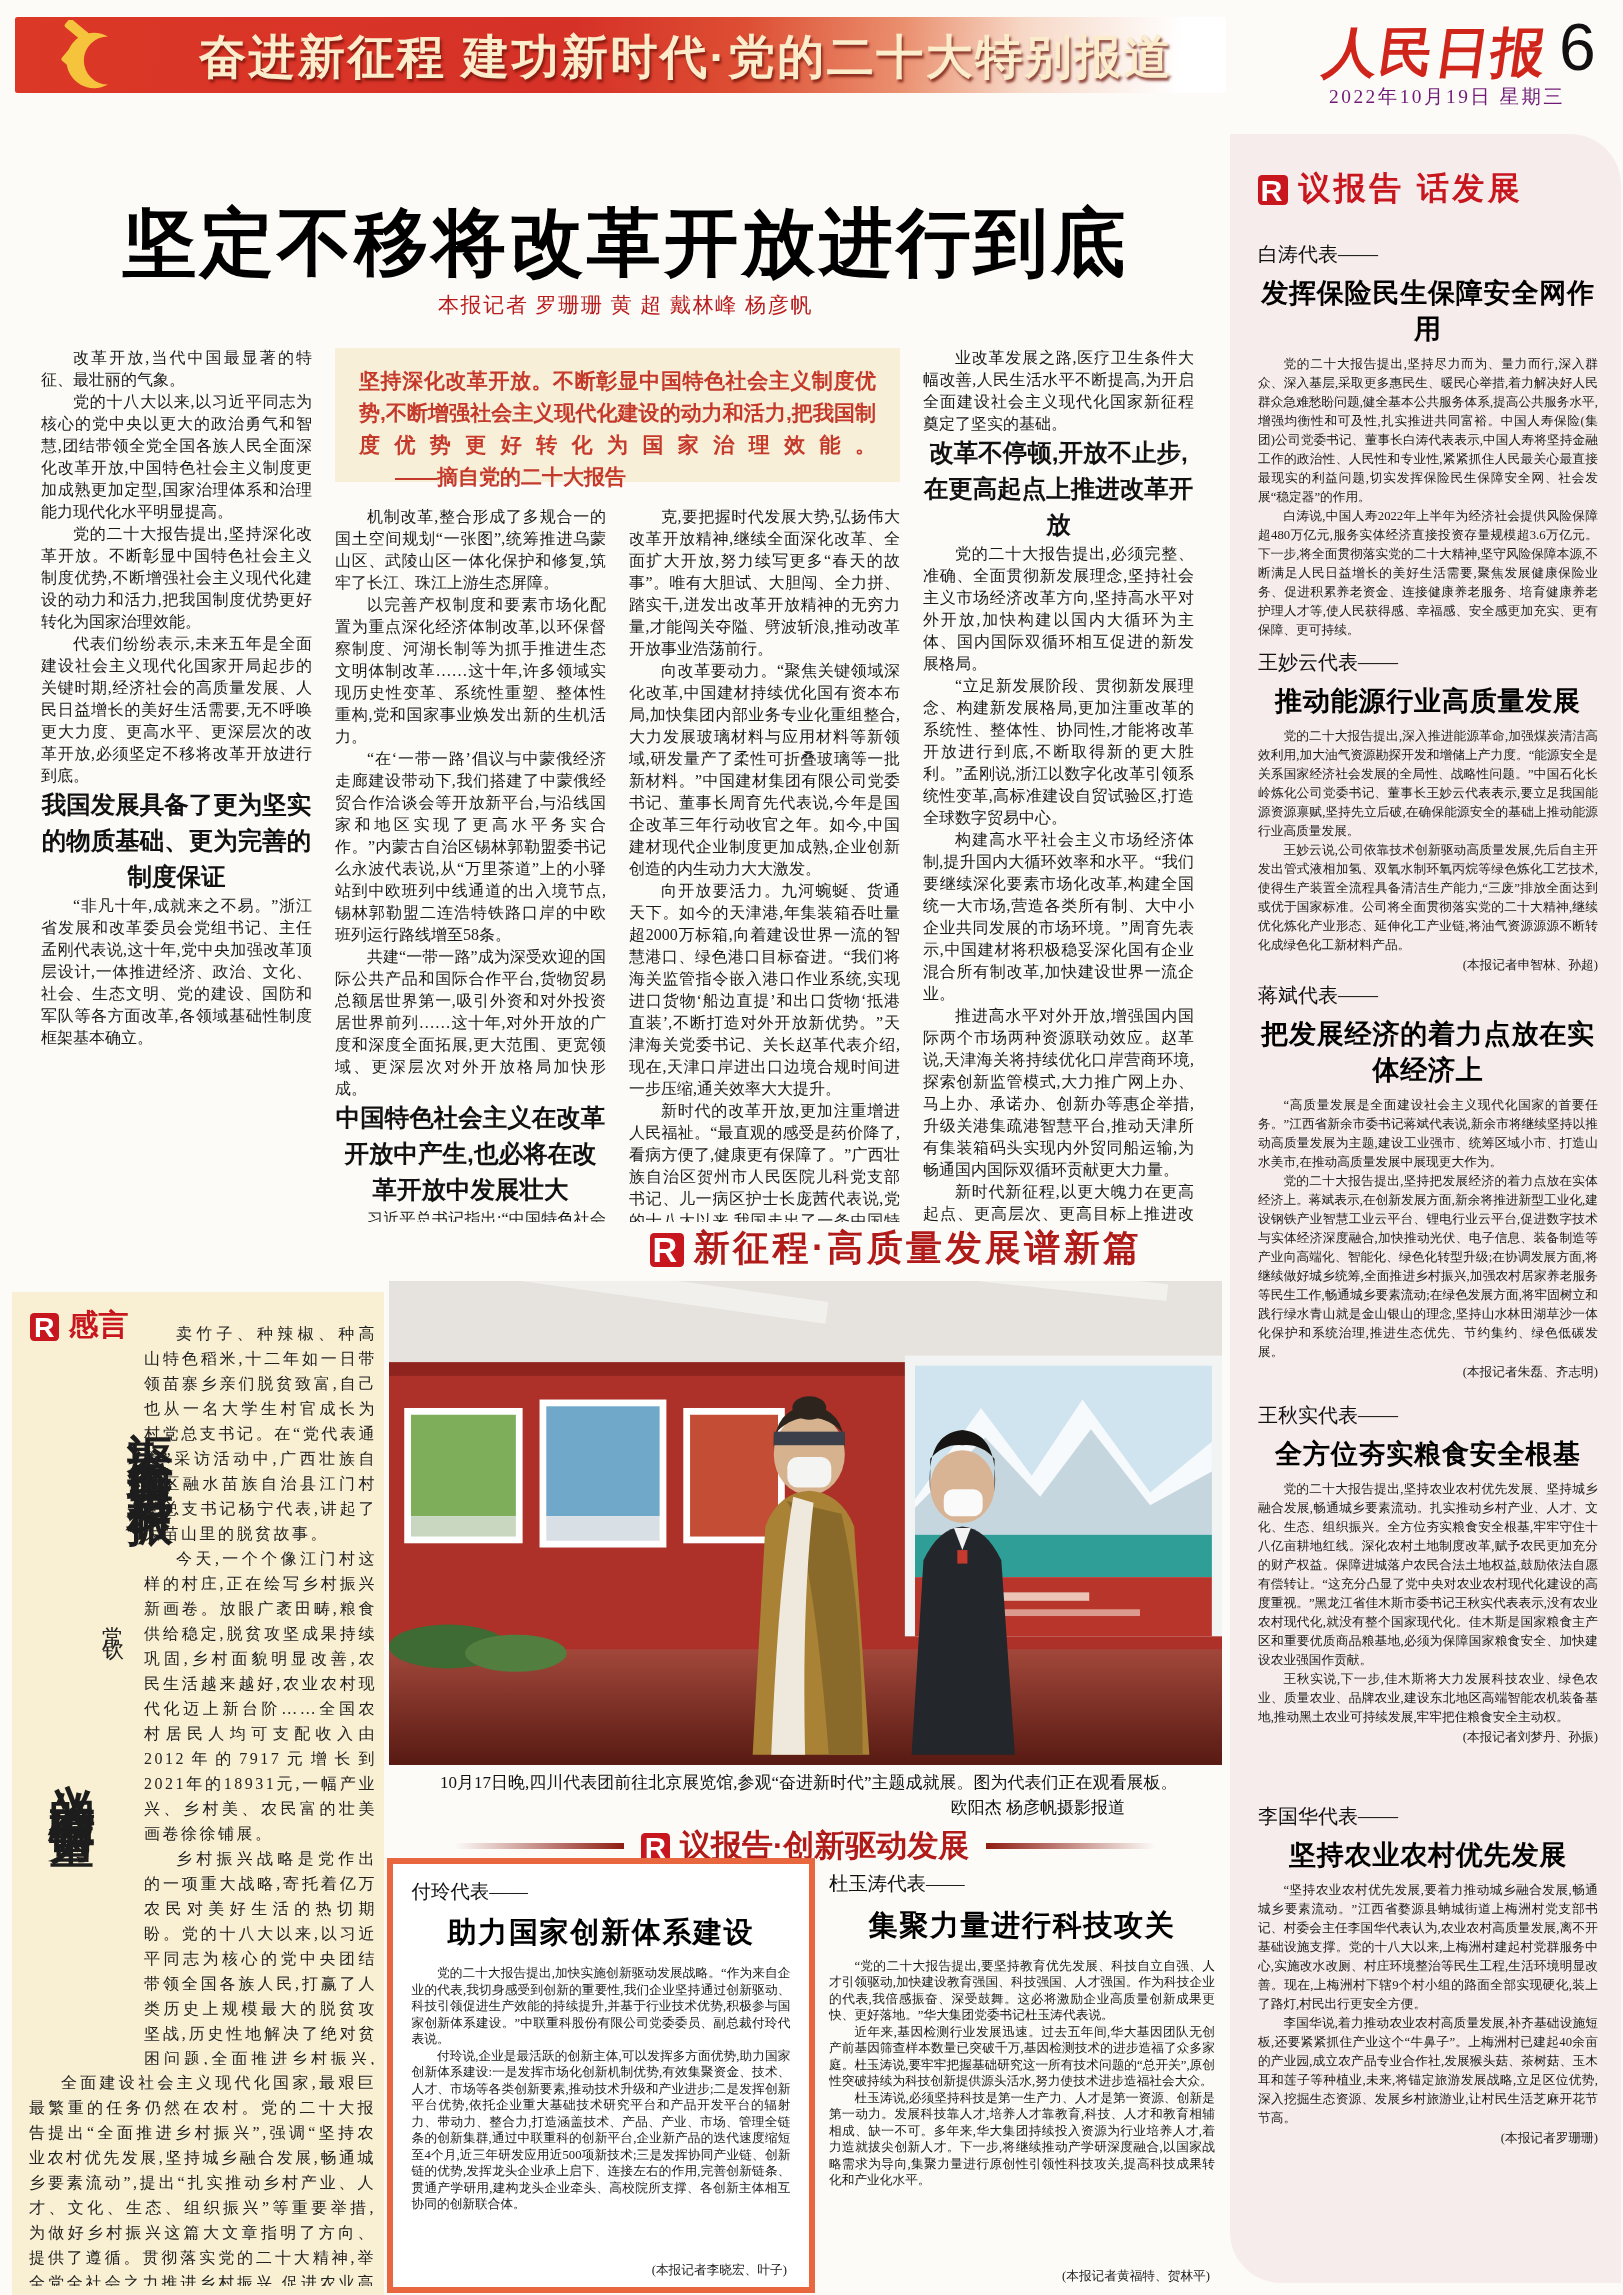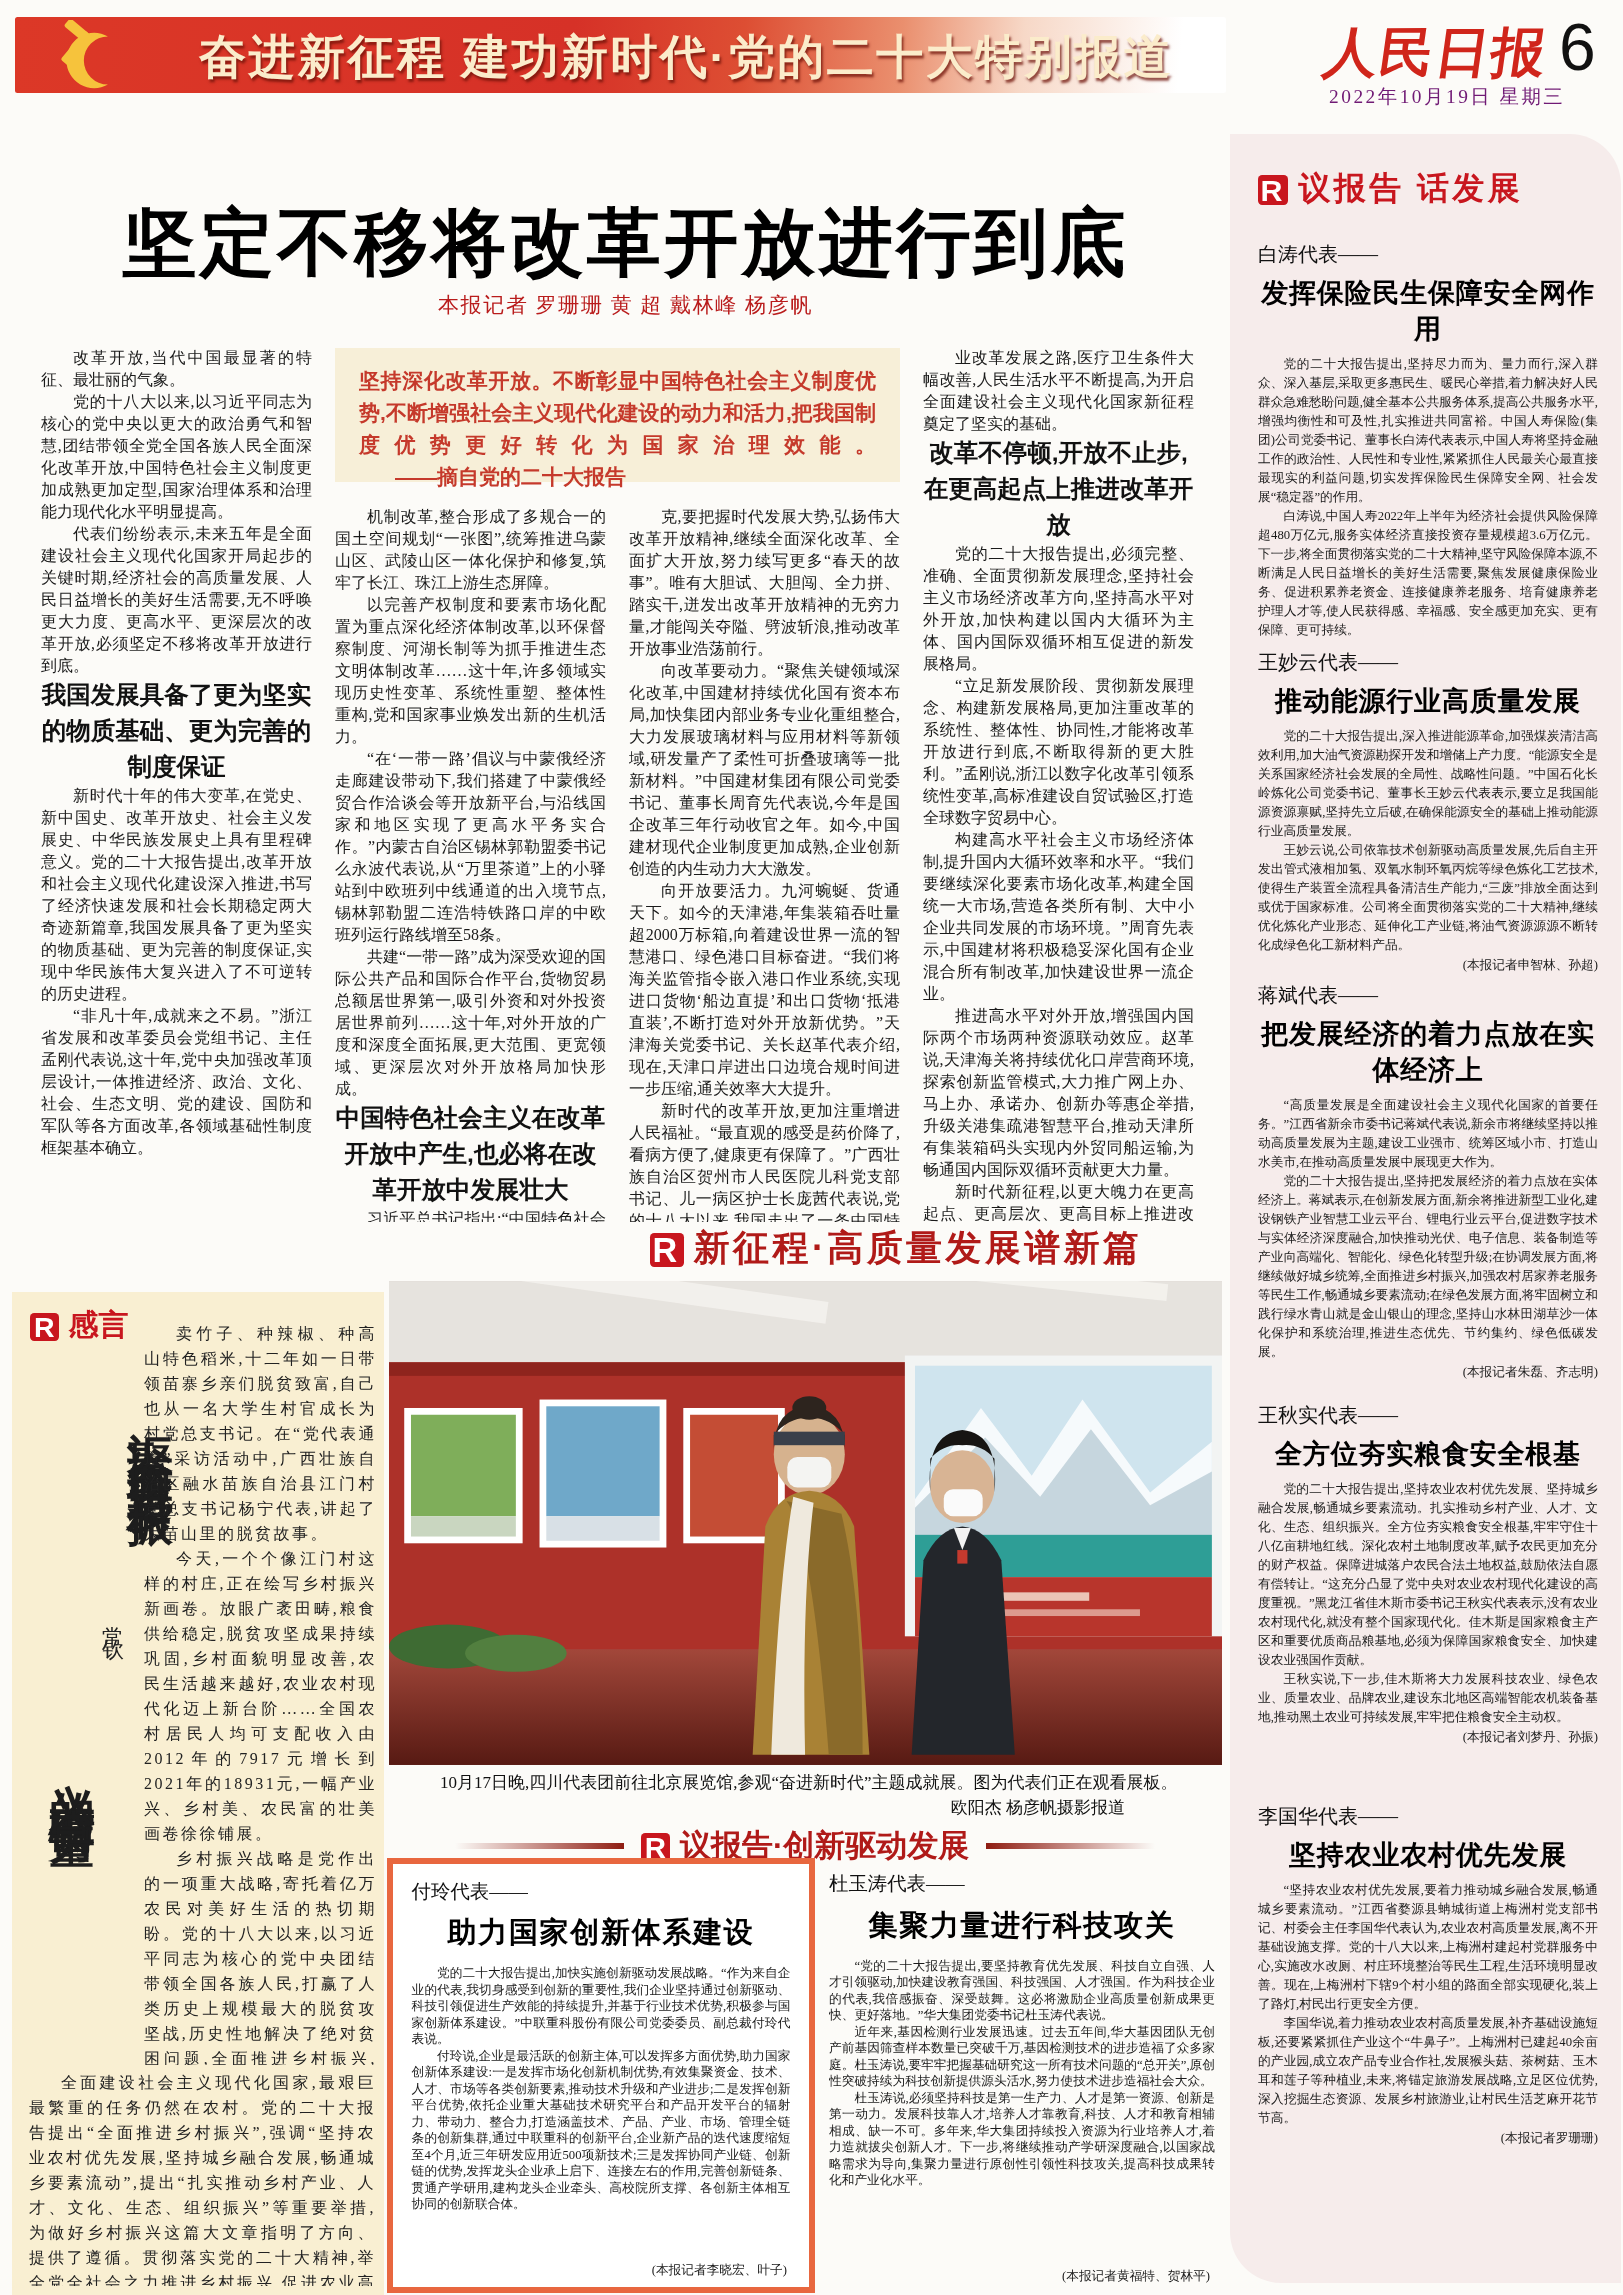--- a/index.html
+++ b/index.html
@@ -100,23 +100,23 @@
   <div class="abs lead-byline">本报记者 罗珊珊 黄 超 戴林峰 杨彦帆</div>
 
   <div class="abs quote-box">
     <span class="qt">坚持深化改革开放。不断彰显中国特色社会主义制度优势,不断增强社会主义现代化建设的动力和活力,把我国制度优势更好转化为国家治理效能。</span>
     <span class="src">——摘自党的二十大报告</span>
   </div>
 
   <div class="abs mcol" style="left:41px;top:347px;height:875px;">
     <p>改革开放,当代中国最显著的特征、最壮丽的气象。</p>
     <p>党的十八大以来,以习近平同志为核心的党中央以更大的政治勇气和智慧,团结带领全党全国各族人民全面深化改革开放,中国特色社会主义制度更加成熟更加定型,国家治理体系和治理能力现代化水平明显提高。</p>
+    <p>党的二十大报告提出,坚持深化改革开放。不断彰显中国特色社会主义制度优势,不断增强社会主义现代化建设的动力和活力,把我国制度优势更好转化为国家治理效能。</p>
     <p>代表们纷纷表示,未来五年是全面建设社会主义现代化国家开局起步的关键时期,经济社会的高质量发展、人民日益增长的美好生活需要,无不呼唤更大力度、更高水平、更深层次的改革开放,必须坚定不移将改革开放进行到底。</p>
     <p class="msub">我国发展具备了更为坚实的物质基础、更为完善的制度保证</p>
-    <p>新时代十年的伟大变革,在党史、新中国史、改革开放史、社会主义发展史、中华民族发展史上具有里程碑意义。党的二十大报告提出,改革开放和社会主义现代化建设深入推进,书写了经济快速发展和社会长期稳定两大奇迹新篇章,我国发展具备了更为坚实的物质基础、更为完善的制度保证,实现中华民族伟大复兴进入了不可逆转的历史进程。</p>
     <p>“非凡十年,成就来之不易。”浙江省发展和改革委员会党组书记、主任孟刚代表说,这十年,党中央加强改革顶层设计,一体推进经济、政治、文化、社会、生态文明、党的建设、国防和军队等各方面改革,各领域基础性制度框架基本确立。</p>
 
   </div>
 
   <div class="abs mcol" style="left:335px;top:506px;height:716px;">
     <p>机制改革,整合形成了多规合一的国土空间规划“一张图”,统筹推进乌蒙山区、武陵山区一体化保护和修复,筑牢了长江、珠江上游生态屏障。</p>
     <p>以完善产权制度和要素市场化配置为重点深化经济体制改革,以环保督察制度、河湖长制等为抓手推进生态文明体制改革……这十年,许多领域实现历史性变革、系统性重塑、整体性重构,党和国家事业焕发出新的生机活力。</p>
     <p>“在‘一带一路’倡议与中蒙俄经济走廊建设带动下,我们搭建了中蒙俄经贸合作洽谈会等开放新平台,与沿线国家和地区实现了更高水平务实合作。”内蒙古自治区锡林郭勒盟委书记么永波代表说,从“万里茶道”上的小驿站到中欧班列中线通道的出入境节点,锡林郭勒盟二连浩特铁路口岸的中欧班列运行路线增至58条。</p>
     <p>共建“一带一路”成为深受欢迎的国际公共产品和国际合作平台,货物贸易总额居世界第一,吸引外资和对外投资居世界前列……这十年,对外开放的广度和深度全面拓展,更大范围、更宽领域、更深层次对外开放格局加快形成。</p>
     <p class="msub">中国特色社会主义在改革开放中产生,也必将在改革开放中发展壮大</p>

